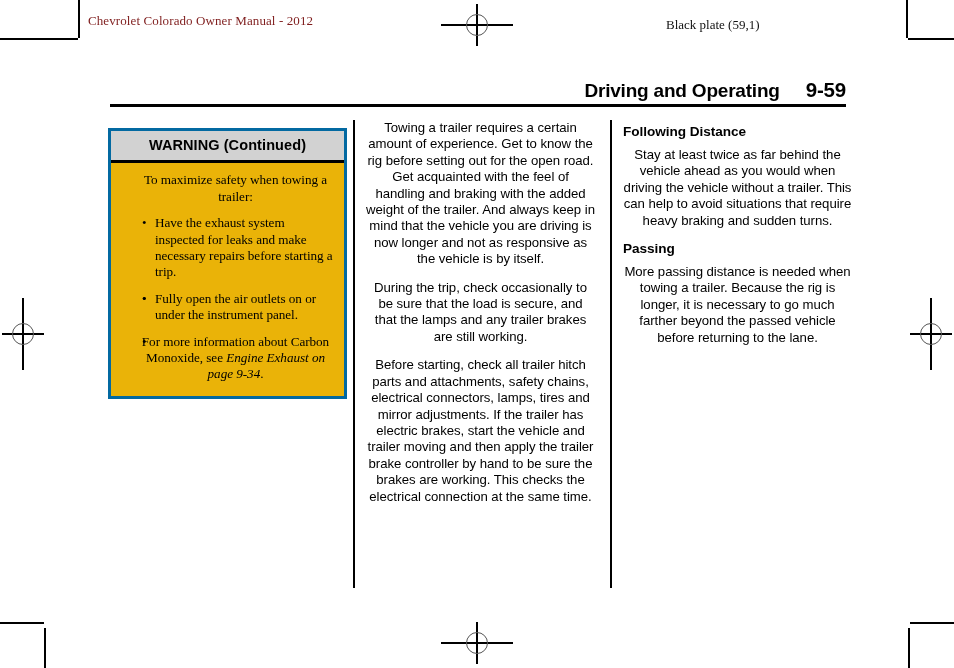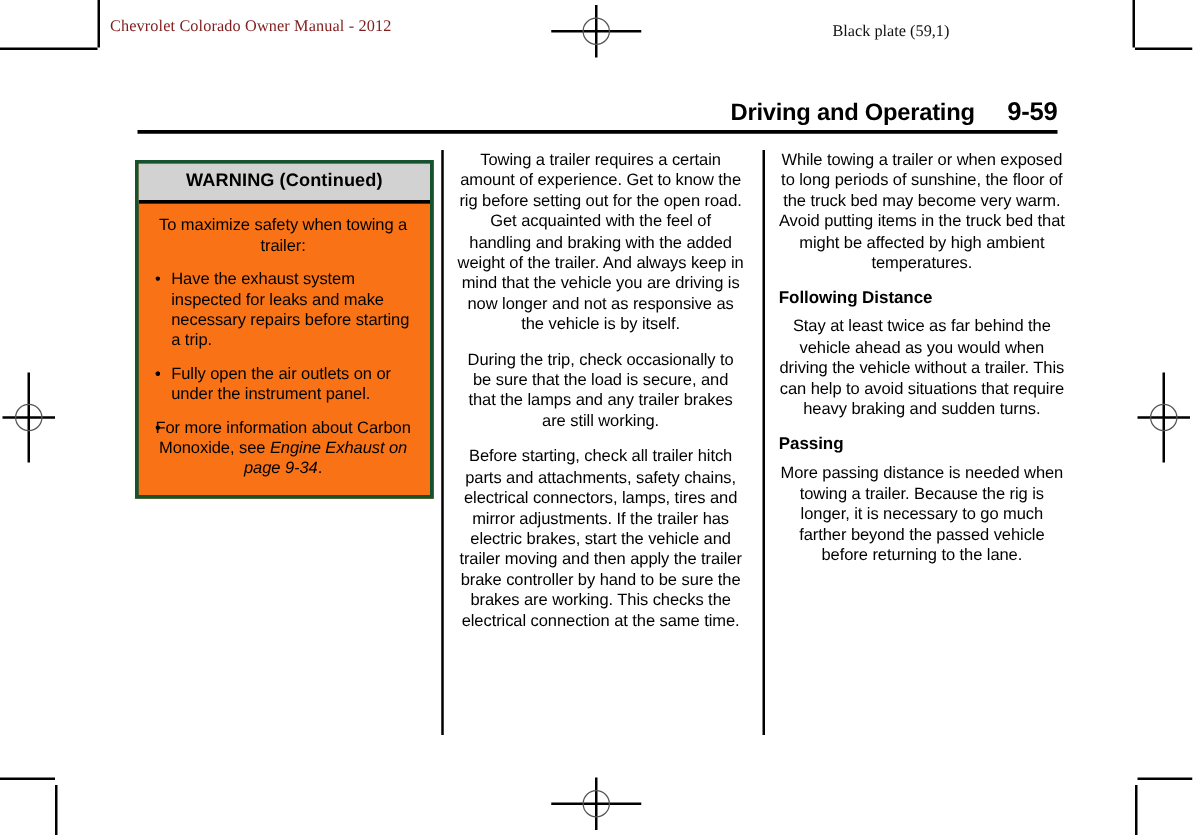--- a/index.html
+++ b/index.html
@@ -114,39 +114,40 @@
     top: 120px;
     width: 2px;
     height: 468px;
     background: #000000;
   }
   #rule-1 { left: 353px; }
   #rule-2 { left: 610px; }
 
   
   .warnbox {
-    border: 3px solid #14532d;
-    background: #f97316;
+    border: 3px solid #0369a1;
+    background: #eab308;
     box-sizing: border-box;
     width: 239px;
   }
   .warnbox-head {
     background: #d2d2d2;
     border-bottom: 3px solid #000000;
     text-align: center;
     font-size: 14.5px;
     font-weight: bold;
     padding: 6px 0 7px 0;
     letter-spacing: 0.1px;
   }
   .warnbox-head .wb-word { margin-right: 4px; }
   .warnbox-body {
-    padding: 9px 11px 11px 9px;
+    padding: 9px 11px 11px 27px;
     font-size: 13.2px;
     line-height: 16.4px;
+    font-family: Liberation Serif, serif;
   }
   .warnbox-body p { margin: 0 0 10px 0; }
   .warnbox-body p.last { margin-bottom: 2px; }
 
   ul.bullets {
     margin: 0 0 9px 0;
     padding: 0;
     list-style: none;
   }
   ul.bullets li {
@@ -245,20 +246,19 @@
   </div>
 </div>
 
 <div class="col" id="col-mid">
   <p>Towing a trailer requires a certain amount of experience. Get to know the rig before setting out for the open road. Get acquainted with the feel of handling and braking with the added weight of the trailer. And always keep in mind that the vehicle you are driving is now longer and not as responsive as the vehicle is by itself.</p>
   <p>During the trip, check occasionally to be sure that the load is secure, and that the lamps and any trailer brakes are still working.</p>
   <p>Before starting, check all trailer hitch parts and attachments, safety chains, electrical connectors, lamps, tires and mirror adjustments. If the trailer has electric brakes, start the vehicle and trailer moving and then apply the trailer brake controller by hand to be sure the brakes are working. This checks the electrical connection at the same time.</p>
 </div>
 
 <div class="col" id="col-right">
-  <p>While towing a trailer or when exposed to long periods of sunshine, the floor of the truck bed may become very warm. Avoid putting items in the truck bed that might be affected by high ambient temperatures.</p>
 
   <h3 class="sec-head">Following Distance</h3>
   <p class="after-head">Stay at least twice as far behind the vehicle ahead as you would when driving the vehicle without a trailer. This can help to avoid situations that require heavy braking and sudden turns.</p>
 
   <h3 class="sec-head">Passing</h3>
   <p class="after-head">More passing distance is needed when towing a trailer. Because the rig is longer, it is necessary to go much farther beyond the passed vehicle before returning to the lane.</p>
 </div>
 
 </body></html>

